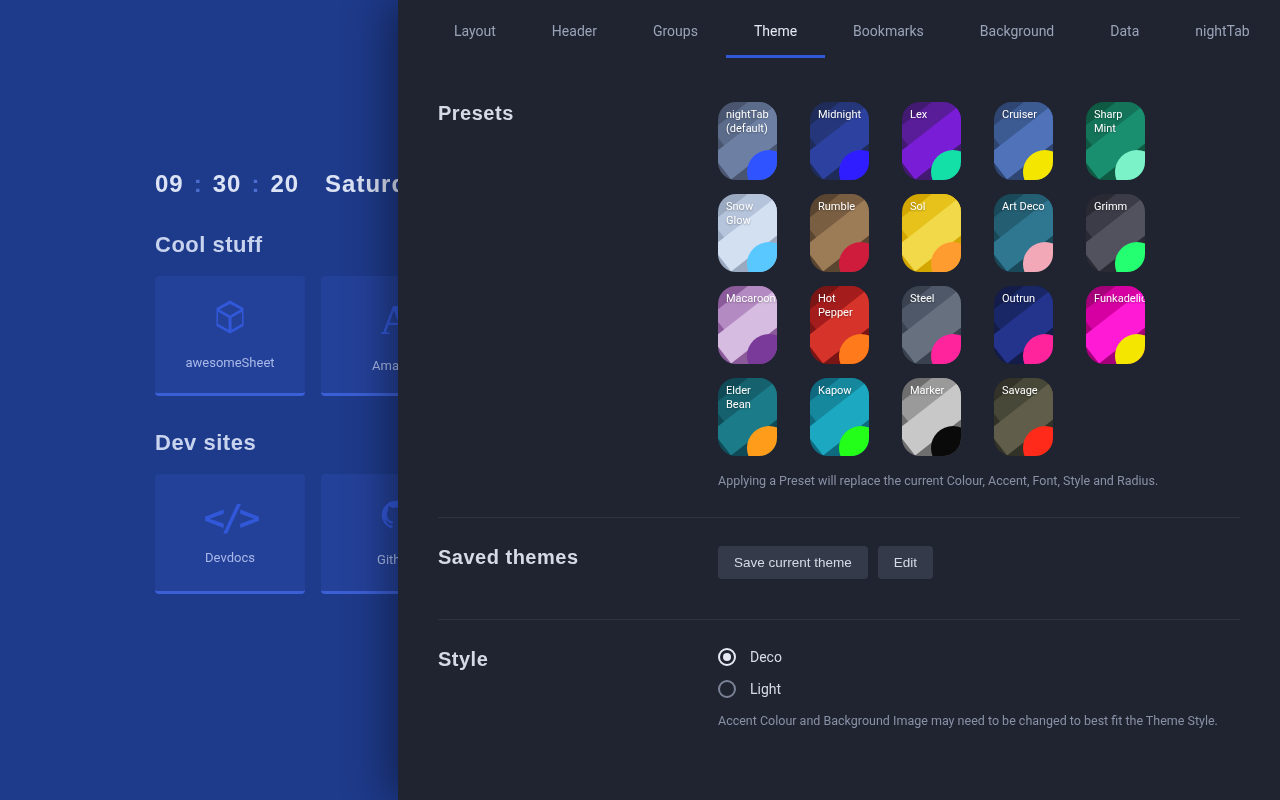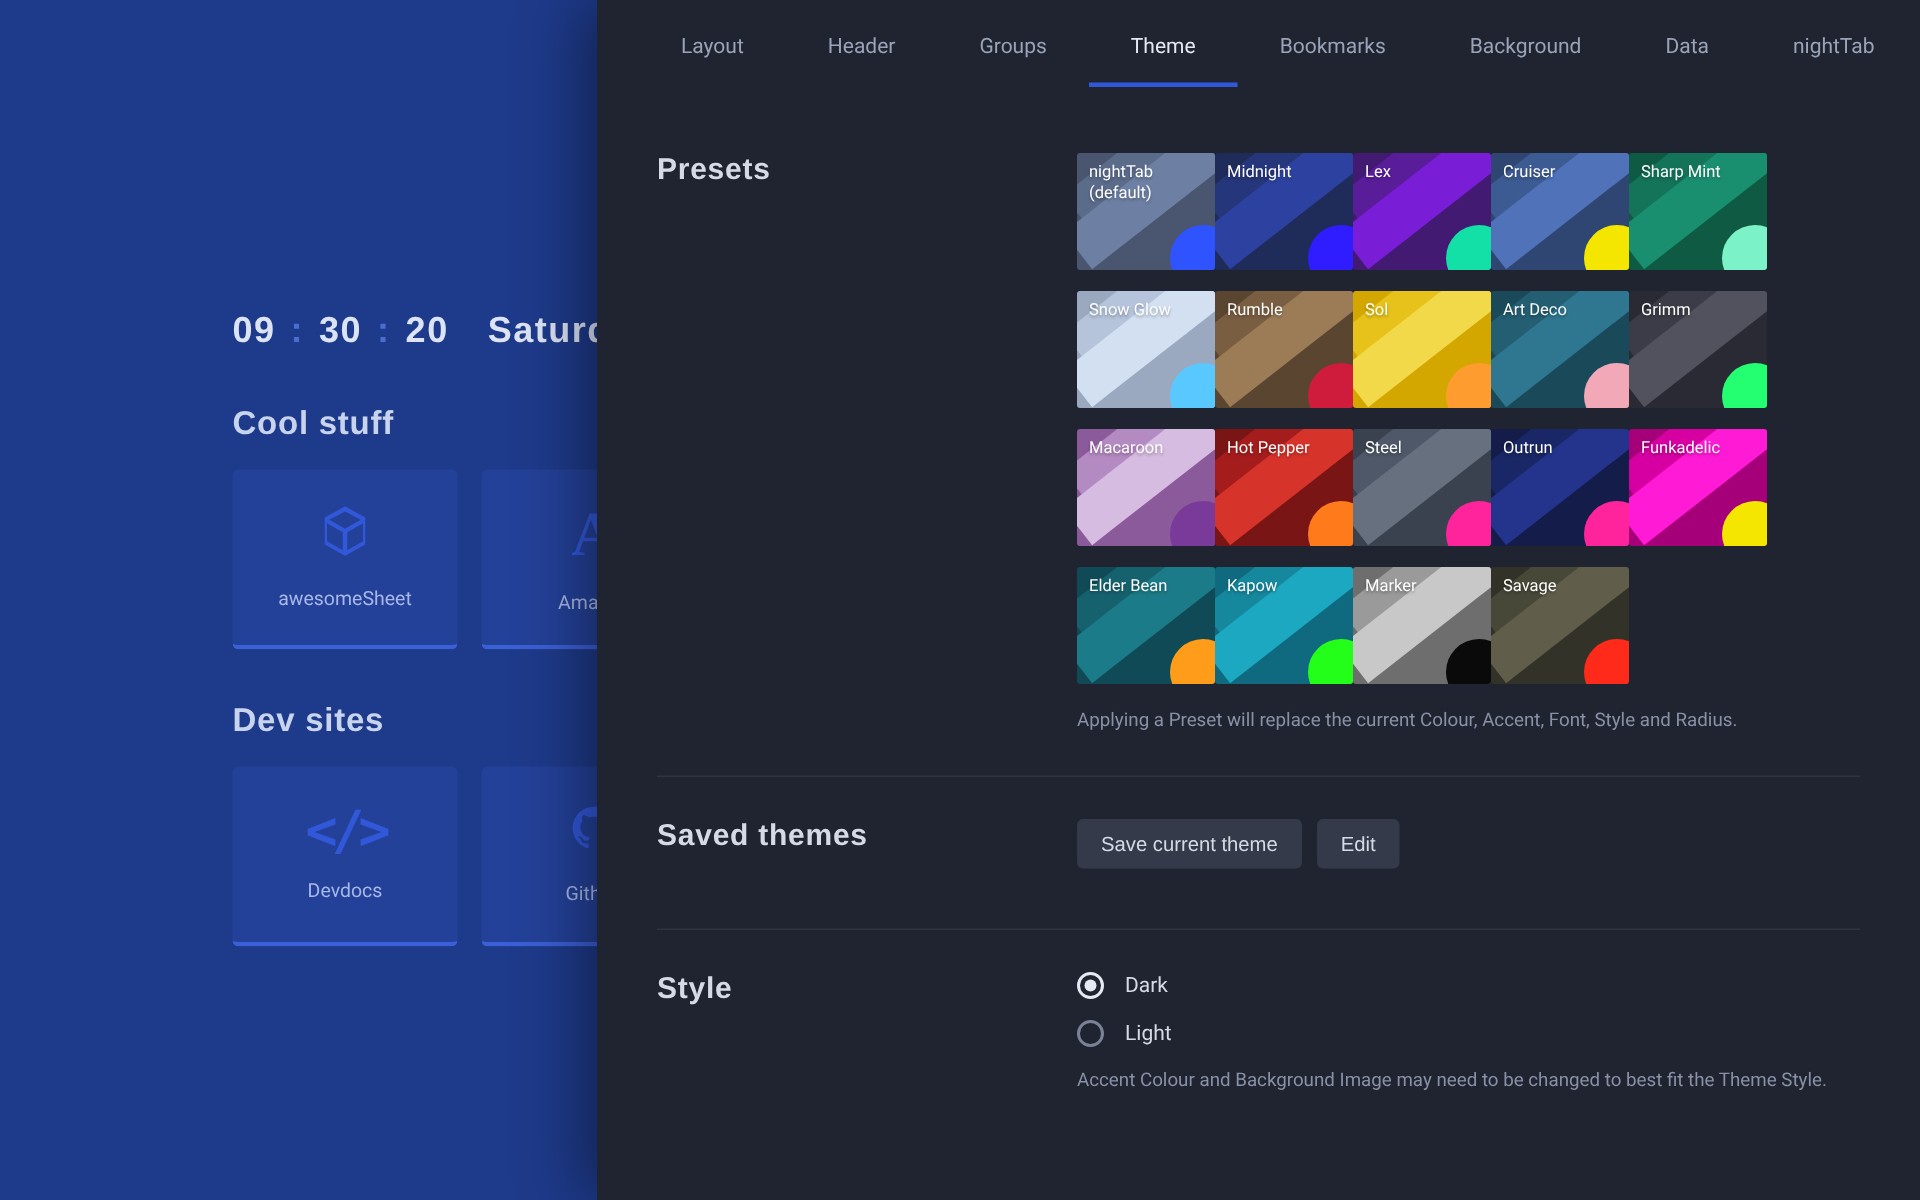--- a/index.html
+++ b/index.html
@@ -9,21 +9,21 @@
   color: #e5e7eb;
   width: 1280px;
   height: 800px;
   overflow: hidden;
   position: relative;
 }
 
 
 .bg-page { padding: 170px 155px 0; }
 .clock-row { display: flex; align-items: baseline; gap: 10px; font-size: 24px; font-weight: 600; letter-spacing: 1px; font-family: "Helvetica Neue", Arial, sans-serif; }
-.clock-time { color: #dbe3f5; margin-top: 37px; }
+.clock-time { color: #dbe3f5; }
 .clock-sep { color: #4a6dcf; font-weight: 700; }
 .clock-day { color: #dbe3f5; }
 .clock-date-sep { color: #4a6dcf; }
 .clock-date { color: #dbe3f5; }
 
 .group-title { font-size: 22px; font-weight: 600; color: #c8d3ee; margin: 34px 0 18px; letter-spacing: 0.5px; font-family: "Helvetica Neue", Arial, sans-serif; }
 .tiles { display: flex; gap: 16px; }
 .tile {
   width: 150px; height: 120px;
   background: rgba(50,80,180,0.35);
@@ -64,22 +64,22 @@
 .close-btn { color: #c3c8d6; font-size: 18px; padding: 8px; cursor: pointer; }
 
 .panel-body { flex: 1; overflow-y: auto; padding: 26px 40px 40px; }
 .section { display: flex; gap: 40px; padding: 16px 0 26px; border-bottom: 1px solid rgba(255,255,255,0.07); margin-bottom: 12px; }
 .section:last-child { border-bottom: none; }
 .section-label { width: 240px; flex-shrink: 0; font-size: 20px; font-weight: 700; color: #d6dae6; letter-spacing: 0.5px; font-family: "Helvetica Neue", Arial, sans-serif; }
 .section-content { flex: 1; }
 
 .preset-grid { display: grid; grid-template-columns: repeat(5, 78px); gap: 14px; margin-bottom: 16px; }
 .preset {
-  width: 92px; height: 78px;
-  border-radius: 2px;
+  width: 59px; height: 78px;
+  border-radius: 18px;
   position: relative;
   overflow: hidden;
   cursor: pointer;
   padding-left: 24px;
 }
 .preset-bg { position: absolute; inset: 0; }
 .preset-stripe { position: absolute; width: 220%; height: 40%; transform: rotate(-38deg); transform-origin: left top; left: -10%; }
 .preset-label { position: absolute; top: 6px; left: 8px; right: 6px; font-size: 11px; color: #fff; line-height: 1.3; text-shadow: 0 1px 2px rgba(0,0,0,0.3); }
 .preset-dot { position: absolute; width: 44px; height: 44px; border-radius: 50%; right: -14px; bottom: -14px; }
 
@@ -313,21 +313,21 @@
       </div>
     </div>
 
     <div class="section">
       <div class="section-label">Style</div>
       <div class="section-content">
         <div class="radio-row">
           <div class="radio-circle checked">
               <div class="radio-dot"></div>
             </div>
-          <div class="radio-label">Dark</div>
+          <div class="radio-label">Deco</div>
         </div>
         <div class="radio-row">
           <div class="radio-circle"></div>
           <div class="radio-label">Light</div>
         </div>
         <div class="helper-text">Accent Colour and Background Image may need to be changed to best fit the Theme Style.</div>
       </div>
     </div>
 
   </div>

